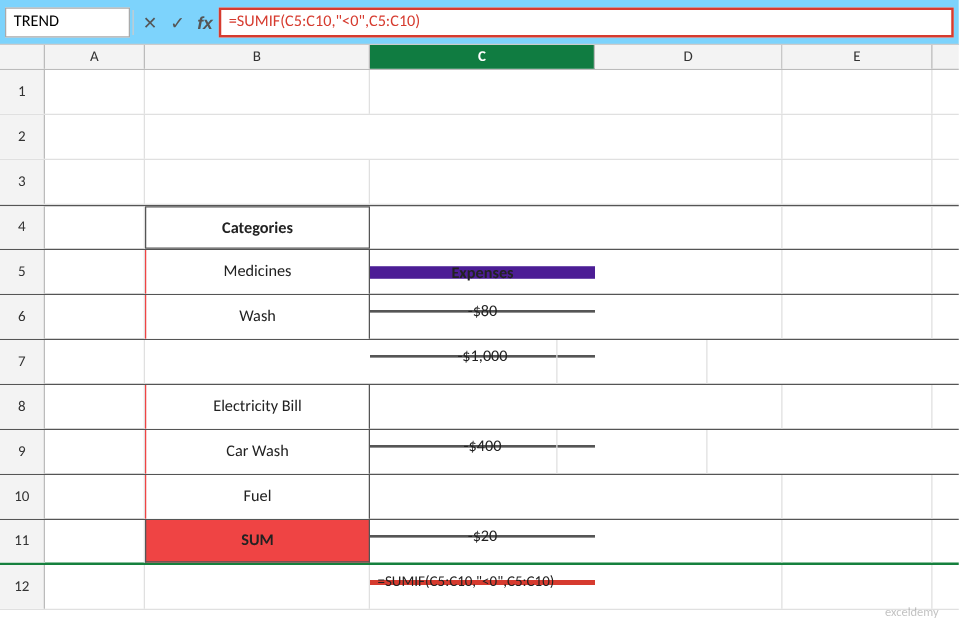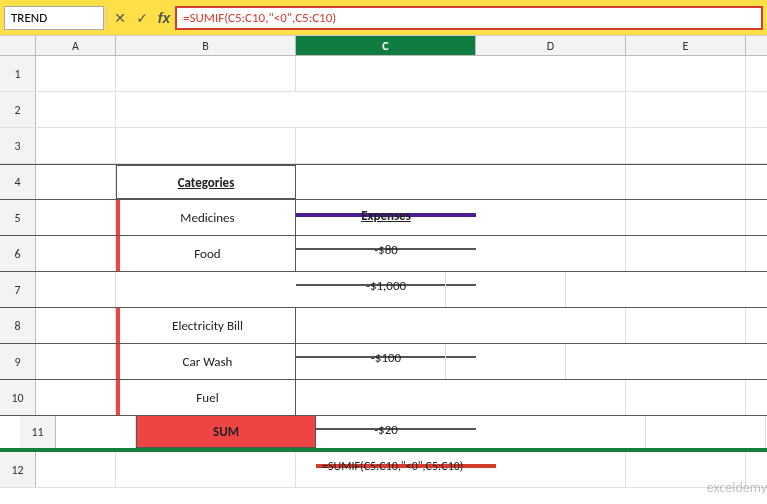--- a/index.html
+++ b/index.html
@@ -10,21 +10,21 @@
       width: 767px;
       height: 504px;
       overflow: hidden;
     }
 
     
     .formula-bar {
       display: flex;
       align-items: center;
       height: 36px;
-      background: #fde047;
+      background: #7dd3fc;
       border-bottom: 1px solid #ccc;
       padding: 0 4px;
       gap: 0;
     }
     .name-box {
       width: 100px;
       height: 24px;
       border: 1px solid #aaa;
       background: #fff;
       display: flex;
@@ -144,27 +144,26 @@
       font-size: 15px;
       justify-content: center;
       
     }
 
     
     .header-cell {
       background: #fff;
       font-weight: bold;
       border: 1px solid #444;
-      text-decoration: underline;
     }
 
     
     .data-cat {
       background: #fff;
-      border-left: 4px solid #ef4444;
+      border-left: 1px solid #ef4444;
       border-right: 1px solid #555;
     }
     .data-exp {
       background: #a3a3a3;
       border-left: 1px solid #555;
       border-right: 1px solid #555;
     }
 
     
     .table-row {
@@ -193,22 +192,22 @@
 
     
     .col-c-active {
       background: #e8f4e8;
     }
 
     
     .watermark {
       position: absolute;
       bottom: 8px;
-      right: 0;
-      font-size: 14px;
+      right: 16px;
+      font-size: 10px;
       color: rgba(80,80,80,0.35);
       pointer-events: none;
     }
   </style>
 </head>
 <body>
 
 <div class="spreadsheet-wrapper" style="position:relative;">
 
   <div class="formula-bar">
@@ -258,21 +257,21 @@
       <div class="cell cell-d"></div>
       <div class="cell cell-e"></div>
     </div>
 
     <div class="row table-row-first table-row" style="border-top:1px solid #555;">
       <div class="row-num">4</div>
       <div class="cell cell-a"></div>
       <div class="cell cell-b header-cell" style="border:1px solid #555;">
         <span>Categories</span>
       </div>
-      <div class="cell cell-c header-cell" style="border:2px solid #4c1d95;background:#dce6f1;">
+      <div class="cell cell-c header-cell" style="border:5px solid #4c1d95;background:#dce6f1;">
         <span>Expenses</span>
       </div>
       <div class="cell cell-d"></div>
       <div class="cell cell-e"></div>
     </div>
 
     <div class="row table-row">
       <div class="row-num">5</div>
       <div class="cell cell-a"></div>
       <div class="cell cell-b data-cat">
@@ -282,21 +281,21 @@
         <span>-$80</span>
       </div>
       <div class="cell cell-d"></div>
       <div class="cell cell-e"></div>
     </div>
 
     <div class="row table-row">
       <div class="row-num">6</div>
       <div class="cell cell-a"></div>
       <div class="cell cell-b data-cat">
-        <span>Food</span>
+        <span>Wash</span>
       </div>
       <div class="cell cell-c data-exp" style="border:1px solid #555;">
         <span>-$1,000</span>
       </div>
       <div class="cell cell-d"></div>
       <div class="cell cell-e"></div>
     </div>
 
     <div class="row table-row">
       <div class="row-num">7</div>
@@ -308,21 +307,21 @@
       <div class="cell cell-e"></div>
     </div>
 
     <div class="row table-row">
       <div class="row-num">8</div>
       <div class="cell cell-a"></div>
       <div class="cell cell-b data-cat">
         <span>Electricity Bill</span>
       </div>
       <div class="cell cell-c data-exp" style="border:1px solid #555;">
-        <span>-$100</span>
+        <span>-$400</span>
       </div>
       <div class="cell cell-d"></div>
       <div class="cell cell-e"></div>
     </div>
 
     <div class="row table-row">
       <div class="row-num">9</div>
       <div class="cell cell-a"></div>
       <div class="cell cell-b data-cat">
         <span>Car Wash</span>
@@ -337,21 +336,21 @@
       <div class="cell cell-b data-cat">
         <span>Fuel</span>
       </div>
       <div class="cell cell-c data-exp" style="border:1px solid #555;">
         <span>-$20</span>
       </div>
       <div class="cell cell-d"></div>
       <div class="cell cell-e"></div>
     </div>
 
-    <div class="row" style="border-bottom:4px solid #15803d;padding-left:20px;">
+    <div class="row" style="border-bottom:2px solid #15803d;">
       <div class="row-num">11</div>
       <div class="cell cell-a"></div>
       <div class="cell cell-b sum-label">
         <span>SUM</span>
       </div>
       <div class="cell cell-c sum-formula">
         <span>=SUMIF(C5:C10,"&lt;0",C5:C10)</span>
       </div>
       <div class="cell cell-d"></div>
       <div class="cell cell-e"></div>

